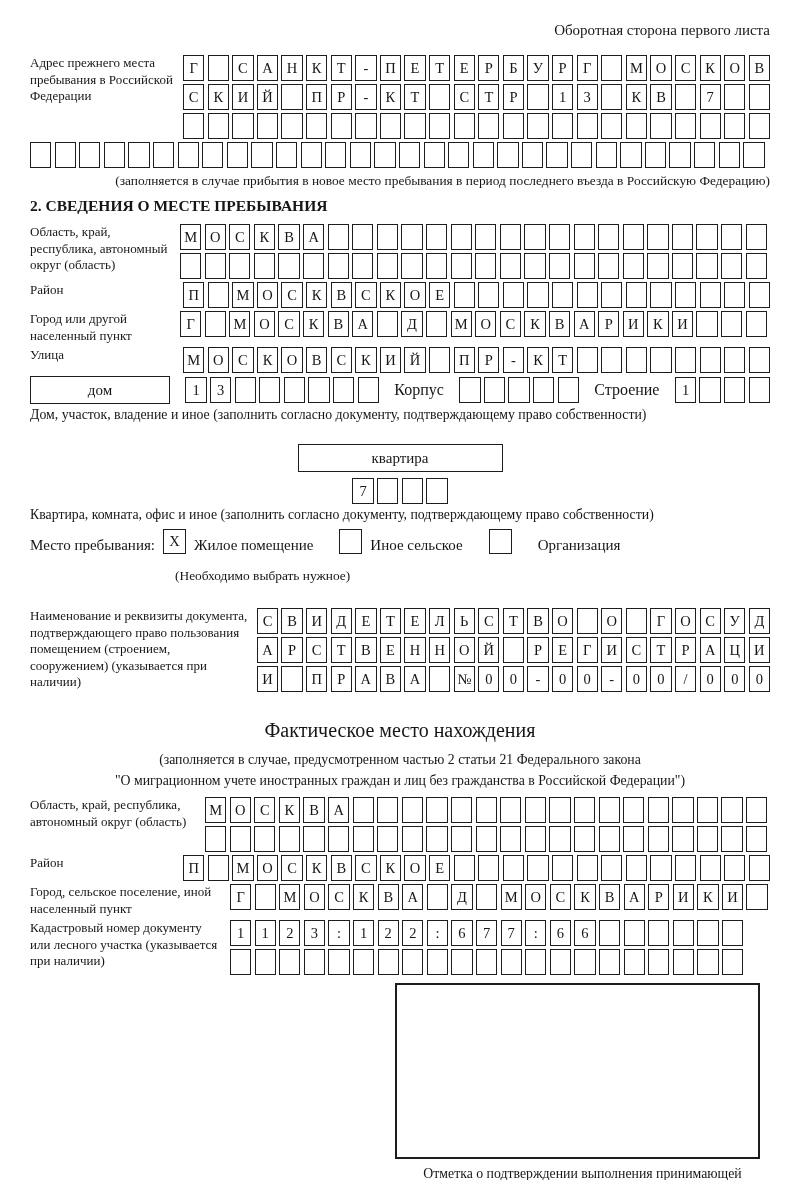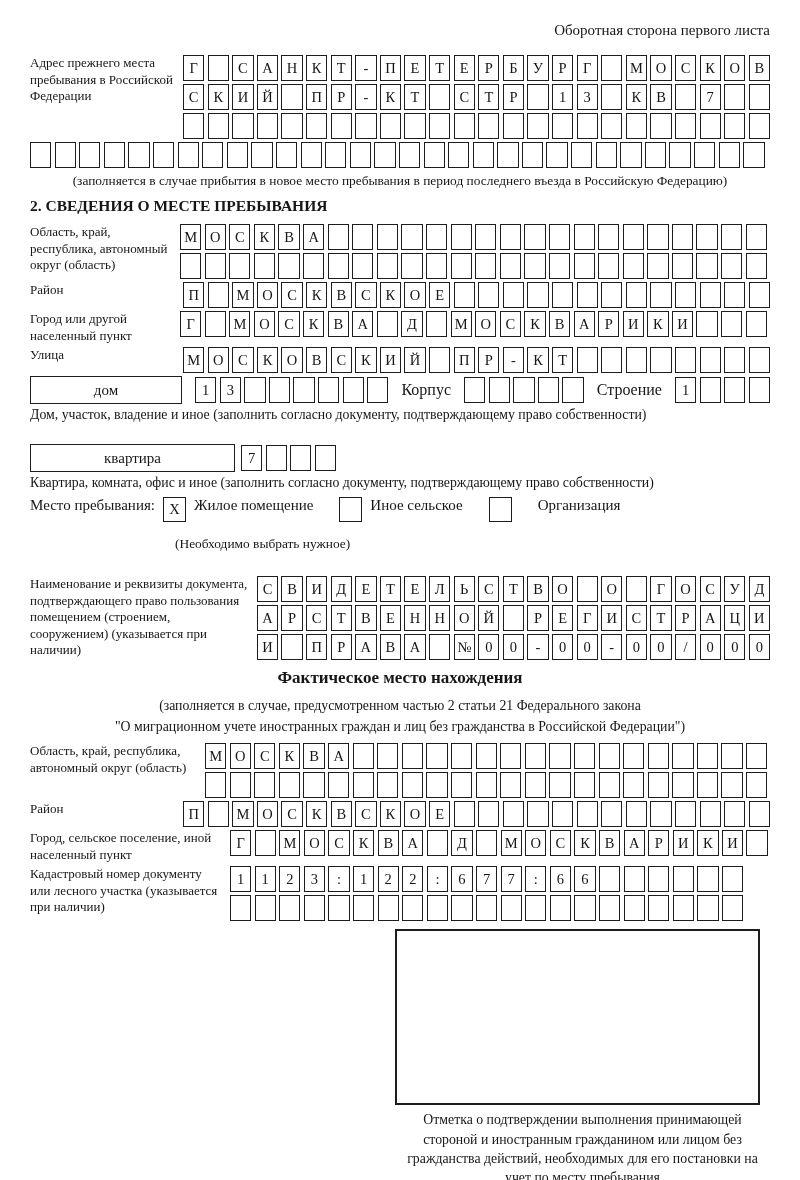--- a/index.html
+++ b/index.html
@@ -10,39 +10,39 @@
   .header-note { text-align:right; font-size:15px; margin:12px 0 16px; }
 
   .field { display:flex; align-items:flex-start; margin-bottom:3px; }
   .flabel { flex:1; font-size:13px; line-height:1.27; padding-right:8px; }
   .rows { display:flex; flex-direction:column; gap:3px; }
   .cellrow { display:flex; gap:3.3px; justify-content:flex-end; }
   .cell { width:21.3px; height:26px; border:1.8px solid #1d1d1d; flex:none;
     display:flex; align-items:center; justify-content:center; font-size:14.5px; background:#fff; }
   .cellrow-full { display:flex; gap:3.3px; margin:3px 0 2px 0; }
 
-  .note-center { text-align:center; font-size:13.4px; margin:5px 0 8px; }
+  .note-center { text-align:right; font-size:13.4px; margin:5px 0 8px; }
   .sec-title { text-align:left; font-weight:bold; font-size:15.5px; margin:6px 0 9px; }
 
   .house-row { display:flex; align-items:center; justify-content:space-between; margin:3px 0 2px; }
   .small-box { border:1.8px solid #1d1d1d; height:28px; display:flex; align-items:center;
     justify-content:center; font-size:15px; background:#fff; }
-  .dom-box { width:152px; }
+  .dom-box { width:140px; }
   .kv-box { width:205px; }
   .inline-label { font-size:16px; white-space:nowrap; }
-  .apt-row { display:flex; align-items:center; gap:6px; margin:21px 0 2px; }
+  .apt-row { display:flex; align-items:center; gap:6px; margin:21px 0 2px;flex-direction:column; }
   .field-caption { font-size:13.8px; margin:3px 0 6px; }
 
-  .stay-row { display:flex; align-items:flex-start; font-size:15px; margin:4px 0 14px; }
+  .stay-row { display:flex; align-items:flex-end; font-size:15px; margin:4px 0 14px; }
   .stay-row .gap-s { width:8px; } .stay-row .gap-m { width:26px; }
   .checkbox { width:23px; height:25px; border:1.8px solid #1d1d1d; flex:none;
     display:flex; align-items:center; justify-content:center; font-size:14.5px; }
   .stay-note { font-size:13.4px; margin:3px 0 24px 145px; }
 
-  .sub-title { text-align:center; font-weight:bold; font-size:17px; margin:8px 0 8px; }
+  .sub-title { text-align:center; font-weight:normal; font-size:20px; margin:27px 0 8px; }
   .law-note { text-align:center; font-size:13.8px; line-height:1.5; margin-bottom:6px; }
 
   .stamp-wrap { margin-left:365px; width:375px; margin-top:8px; }
   .stamp-box { width:365px; height:176px; border:2px solid #1d1d1d; background:#fff; }
   .stamp-caption { width:375px; text-align:center; font-size:13.8px; line-height:1.4; margin-top:5px; }
 </style>
 </head>
 <body>
 
 <div class="page">

